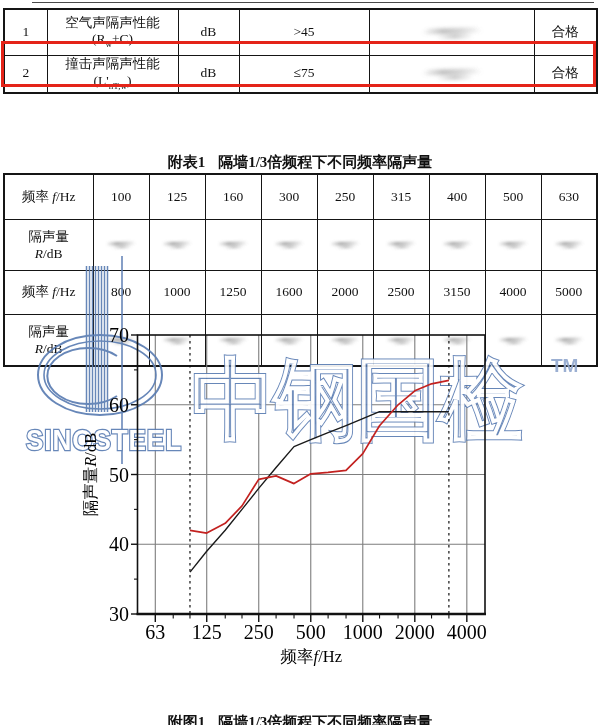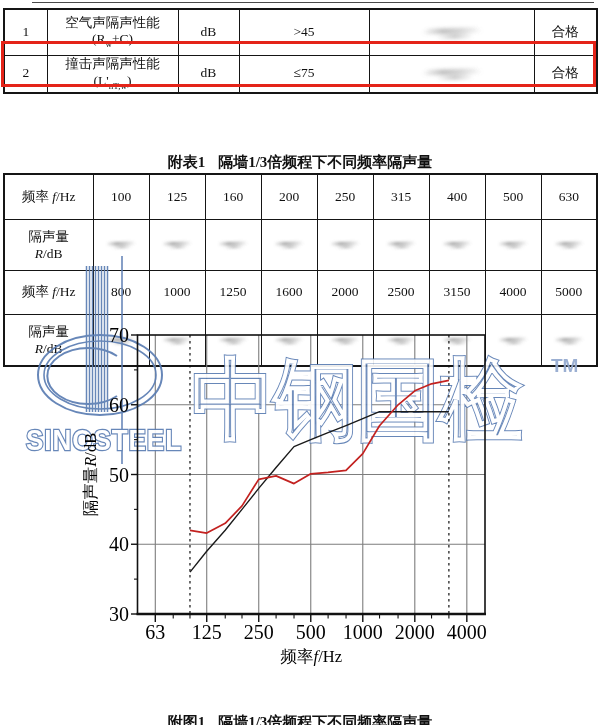--- a/index.html
+++ b/index.html
@@ -103,21 +103,21 @@
       <col style="width: 56px;">
       <col style="width: 56px;">
       <col style="width: 56px;">
     </colgroup>
   <tbody id="t2b">
       <tr>
         <td><span>频率 </span><i>f</i><span>/Hz</span></td>
         <td>100</td>
         <td>125</td>
         <td>160</td>
-        <td>200</td>
+        <td>300</td>
         <td>250</td>
         <td>315</td>
         <td>400</td>
         <td>500</td>
         <td>630</td>
       </tr>
       <tr>
         <td><span>隔声量 </span><i>R</i><span>/dB</span></td>
         <td>
           <div class="smudge"></div>

